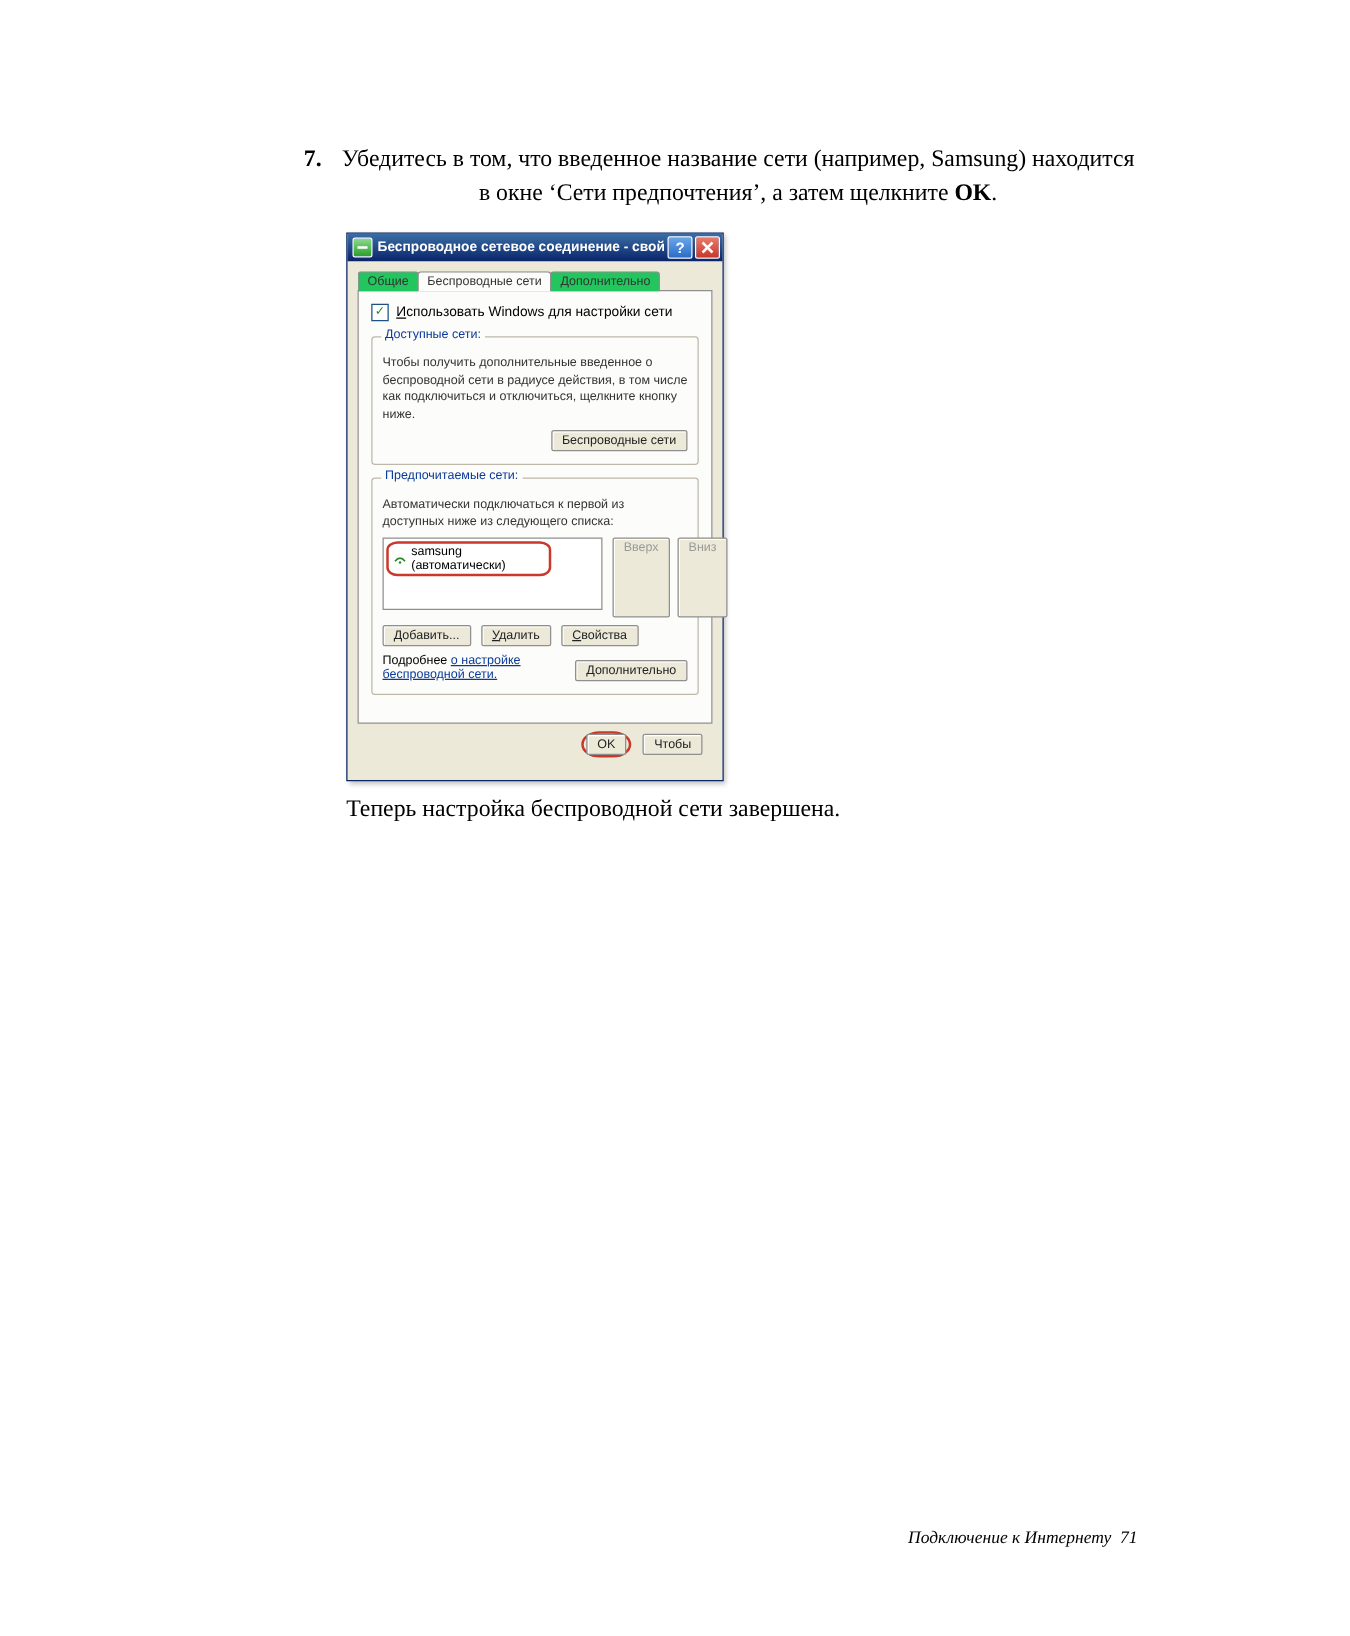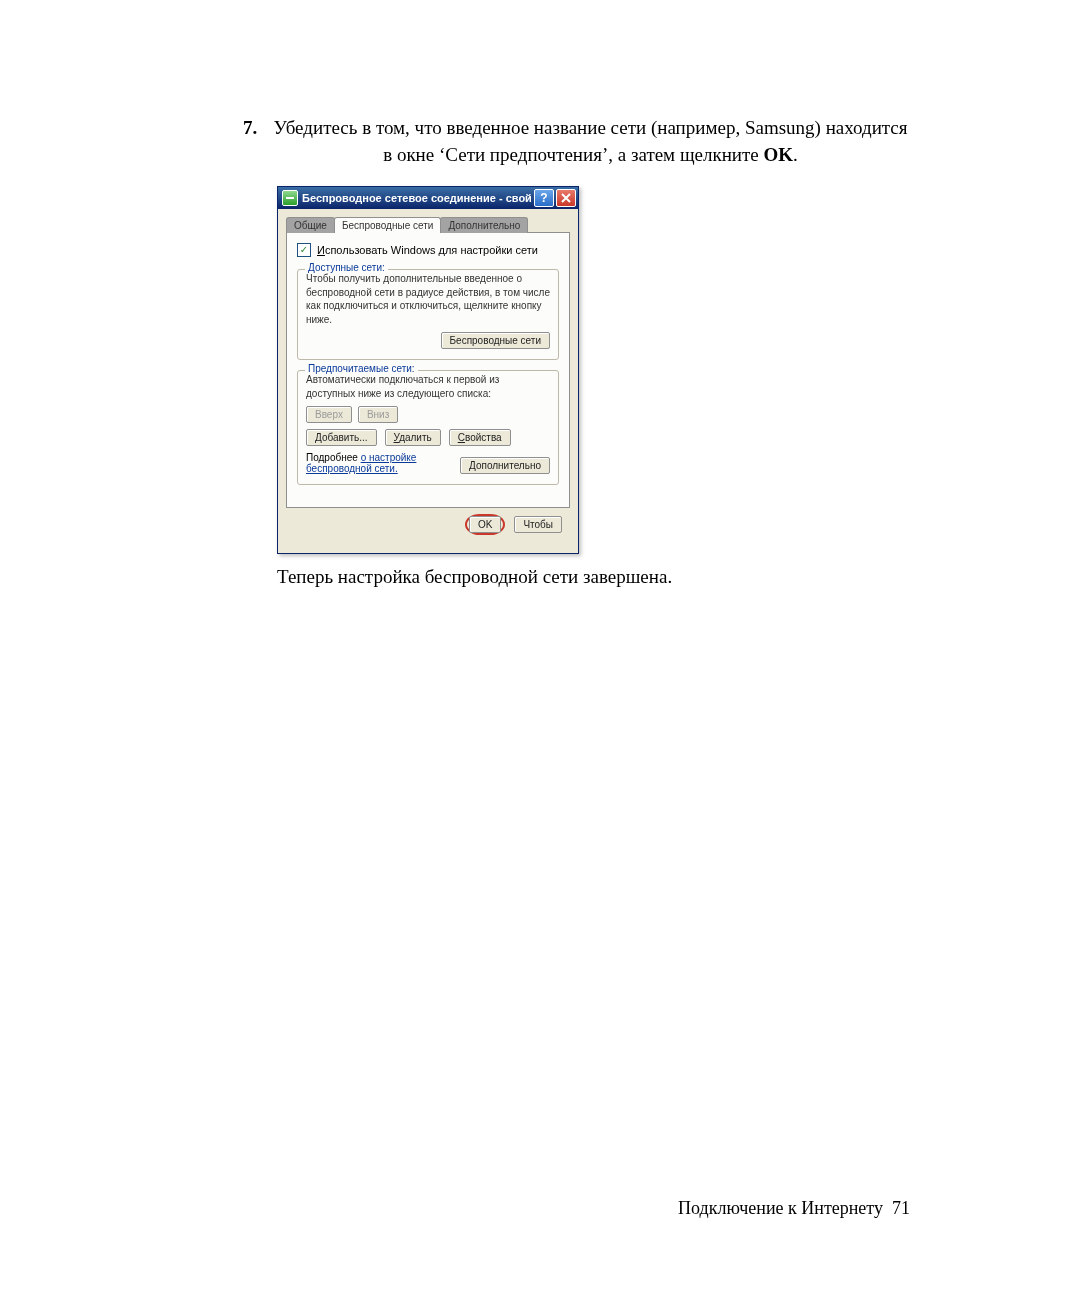--- a/index.html
+++ b/index.html
@@ -15,49 +15,49 @@
 .tb .icon{width:14px;height:14px;background:linear-gradient(#8fd98f,#2a9f2a);border:1px solid #fff;border-radius:2px;margin-right:4px;flex:none;position:relative;}
 .tb .icon::after{content:"";position:absolute;left:3px;top:6px;width:8px;height:2px;background:#fff;}
 .tb .title{flex:1;overflow:hidden;white-space:nowrap;}
 .tbbtn{width:18px;height:16px;margin-left:2px;border:1px solid #fff;border-radius:2px;display:flex;align-items:center;justify-content:center;color:#fff;font-weight:bold;font-size:12px;}
 .q{background:linear-gradient(#6aa6e9,#2a6dc9);}
 .x{background:linear-gradient(#e97a6a,#c9382a);}
 
 
 .dlg-body{padding:8px 8px 10px 8px;}
 .tabs{display:flex;font-size:10px;margin-bottom:-1px;}
-.tab{padding:2px 7px;border:1px solid #8f8f8f;border-bottom:none;background:#a3a3a3;border-radius:3px 3px 0 0;color:#333;margin-right:-1px;position:relative;}
+.tab{padding:2px 7px;border:1px solid #8f8f8f;border-bottom:none;background:#22c55e;border-radius:3px 3px 0 0;color:#333;margin-right:-1px;position:relative;}
 .tab.active{background:#fcfcfa;z-index:2;}
 .inner{border:1px solid #8f8f8f;background:#fcfcfa;padding:10px 10px 12px 10px;}
 
 .chk{display:flex;align-items:center;margin-bottom:12px;}
 .chk .box{width:12px;height:12px;border:1px solid #1c5180;background:#fff;margin-right:6px;display:flex;align-items:center;justify-content:center;color:#2a8a2a;font-size:10px;line-height:1;}
 .u{text-decoration:underline;}
 
-.gb{border:1px solid #bdb8a8;border-radius:3px;padding:2px 8px 10px 8px;position:relative;margin-bottom:10px;}
+.gb{border:1px solid #bdb8a8;border-radius:3px;padding:14px 8px 10px 8px;position:relative;margin-bottom:10px;}
 .gb .lgd{position:absolute;top:-8px;left:7px;background:#fcfcfa;padding:0 3px;color:#0a3a9a;font-size:10px;}
 .gb .txt{font-size:10px;color:#333;line-height:1.35;}
 .right{text-align:right;margin-top:6px;}
 .btn{display:inline-block;border:1px solid #8f8f8f;background:#ece9d8;border-radius:2px;padding:2px 8px;font-size:10px;color:#222;box-shadow:inset 1px 1px 0 #fff;}
 .btn.dis{color:#9a9a9a;}
 .list{border:1px solid #8f8f8f;background:#fff;height:56px;margin:6px 0 6px 0;position:relative;}
 .row{display:flex;gap:8px;}
 .col-l{flex:1;}
 .col-r{width:60px;display:flex;flex-direction:row;gap:6px;padding-top:6px;}
 .item{display:flex;align-items:center;padding:1px 4px;border:2px solid #c9382a;border-radius:9px/7px;margin:2px 40px 0 2px;font-size:10px;gap:4px;}
 .wifi{width:10px;height:10px;display:inline-block;position:relative;}
 .wifi svg{display:block;}
 .actions{display:flex;gap:8px;margin-top:6px;}
 .link{color:#0a3a9a;text-decoration:underline;}
 .adv{display:flex;align-items:flex-end;justify-content:space-between;margin-top:6px;font-size:10px;}
 
 .ftr{padding:6px 8px 8px 8px;text-align:right;position:relative;}
 .ok-wrap{display:inline-block;border:2px solid #c9382a;border-radius:50%/70%;padding:0 2px;}
 .after-shot{font-size:19px;margin-left:34px;}
-.footer{position:absolute;right:170px;bottom:90px;font-size:18px;}
+.footer{position:absolute;right:170px;bottom:70px;font-style:italic;font-size:14px;}
 </style>
 </head>
 <body>
 <div class="page">
 
 <div class="step">
   <div class="num">7.</div>
   <div class="body">
     <span>Убедитесь в том, что введенное название сети (например, Samsung) находится в окне ‘Сети предпочтения’, а затем щелкните </span><span class="bold">OK</span><span>.</span>
   </div>
@@ -89,20 +89,33 @@
       <div class="gb">
         <span class="lgd">Доступные сети:</span>
         <div class="txt">Чтобы получить дополнительные введенное о беспроводной сети в радиусе действия, в том числе как подключиться и отключиться, щелкните кнопку ниже.</div>
         <div class="right"><span class="btn">Беспроводные сети</span></div>
       </div>
 
       <div class="gb">
         <span class="lgd">Предпочитаемые сети:</span>
         <div class="txt">Автоматически подключаться к первой из доступных ниже из следующего списка:</div>
         <div class="row">
+          <div class="col-l">
+            <div class="list">
+              <div class="item">
+                <span class="wifi">
+                  <svg width="10" height="10" viewBox="0 0 10 10">
+                        <path d="M1 7 Q5 2 9 7" fill="none" stroke="#2a8a2a" stroke-width="1.3"></path>
+                        <circle cx="5" cy="8" r="1" fill="#2a8a2a"></circle>
+                      </svg>
+                </span>
+                <span>samsung (автоматически)</span>
+              </div>
+            </div>
+          </div>
           <div class="col-r">
             <span class="btn dis">Вверх</span>
             <span class="btn dis">Вниз</span>
           </div>
         </div>
         <div class="actions">
           <span class="btn"><span class="u">Д</span><span>обавить...</span></span>
           <span class="btn"><span class="u">У</span>далить</span>
           <span class="btn"><span class="u">С</span>войства</span>
         </div>

